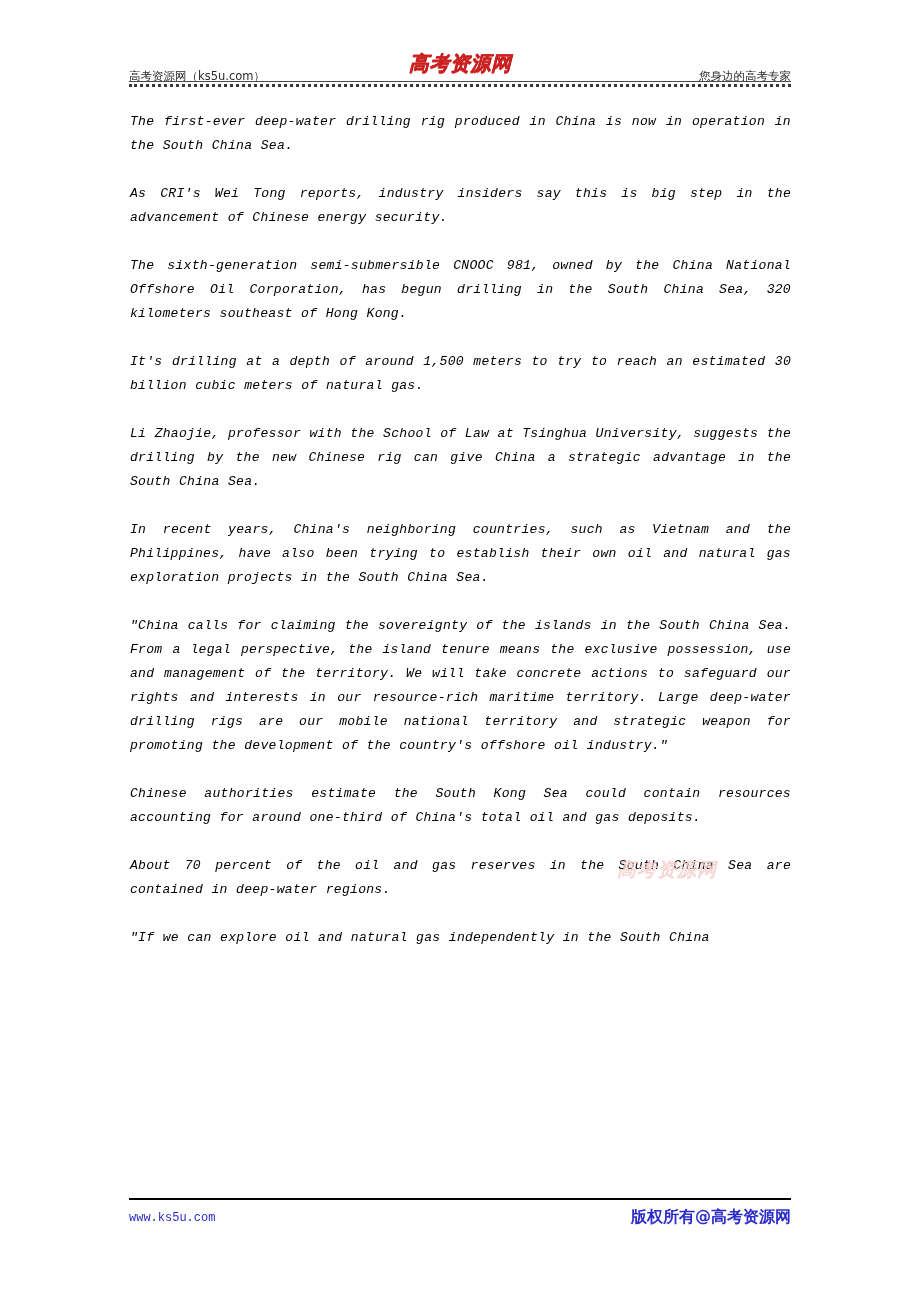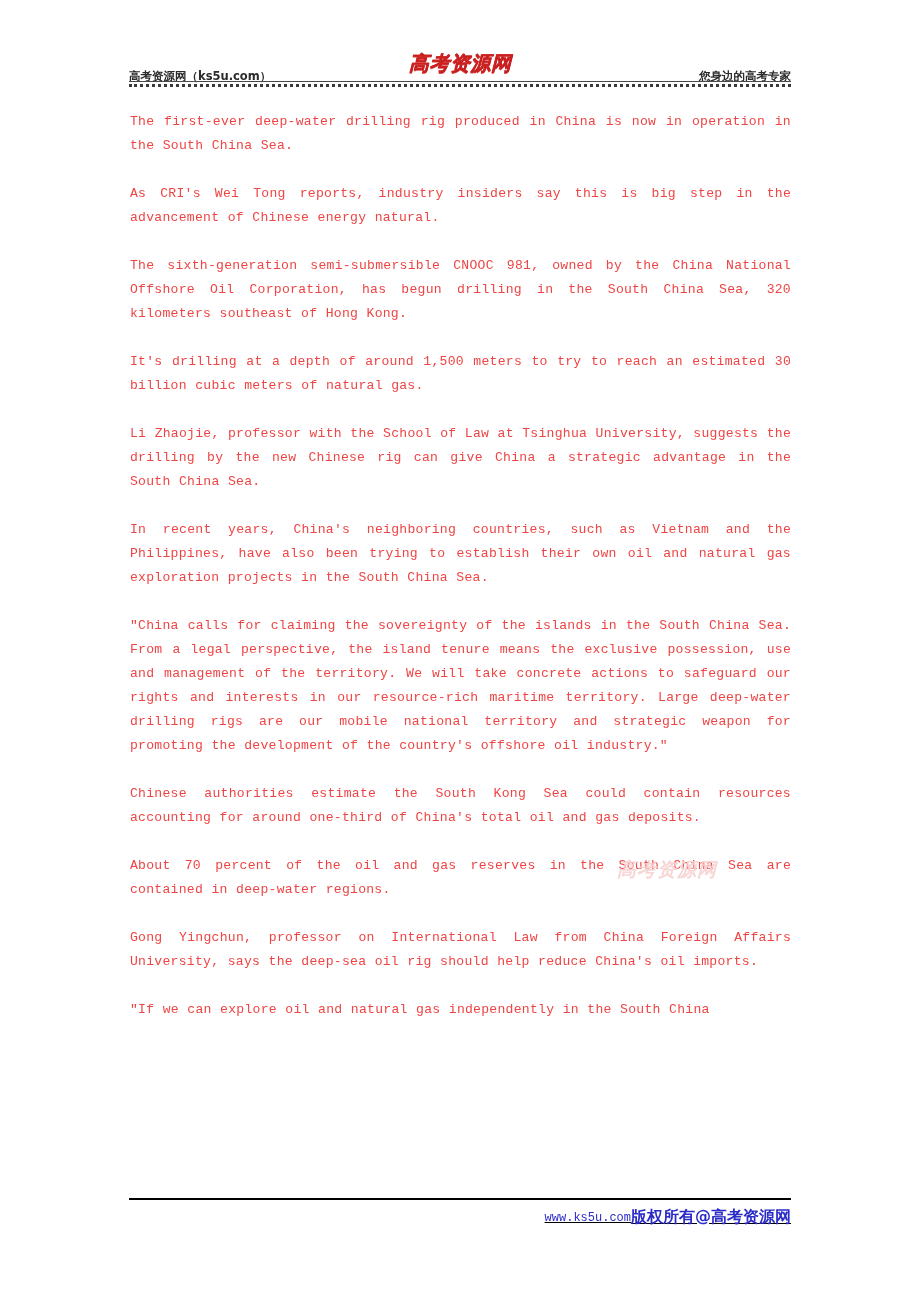--- a/index.html
+++ b/index.html
@@ -31,21 +31,20 @@
     justify-content: space-between;
     height: 27px;
   }
   .header-left,
   .header-right {
     font-family: "DejaVu Sans", "Liberation Sans", sans-serif;
     font-size: 11.5px;
     color: #2b2b2b;
     line-height: 14px;
     white-space: nowrap;
-    font-weight: bold;
   }
   .header-logo {
     position: absolute;
     left: 50%;
     transform: translateX(-50%);
     bottom: 9px;
     font-family: "DejaVu Serif", "Liberation Serif", serif;
     font-weight: bold;
     font-style: italic;
     font-size: 20px;
@@ -74,26 +73,27 @@
   
   .body-area {
     position: absolute;
     left: 130px;
     top: 110px;
     width: 661px;
   }
   .para {
     font-size: 13.1px;
     line-height: 24px;
-    color: #ef4444;
+    color: #000000;
     text-align: justify;
     text-justify: inter-character;
     margin: 0 0 24px 0;
     letter-spacing: 0.02em;
     word-spacing: 0.02em;
+    font-style: italic;
   }
   .para:last-child {
     margin-bottom: 0;
   }
   .para.no-justify {
     text-align: left;
   }
 
   
   .watermark {
@@ -119,23 +119,22 @@
     width: 662px;
   }
   .footer-rule {
     width: 662px;
     height: 0;
     border-top: 2px solid #000000;
   }
   .footer-row {
     display: flex;
     align-items: center;
-    justify-content: flex-end;
+    justify-content: space-between;
     margin-top: 7px;
-    text-decoration: underline;
   }
   .footer-left {
     font-family: "Liberation Mono", "DejaVu Sans Mono", monospace;
     font-size: 12px;
     color: #2b2bc8;
     white-space: nowrap;
   }
   .footer-right {
     font-family: "DejaVu Sans", "Liberation Sans", sans-serif;
     font-size: 16px;
@@ -154,29 +153,28 @@
       <span class="header-left">高考资源网（ks5u.com）</span>
       <span class="header-right">您身边的高考专家</span>
     </div>
     <div class="header-logo">高考资源网</div>
     <div class="header-rule-thin"></div>
     <div class="header-rule-dotted"></div>
   </div>
 
   <div class="body-area">
     <p class="para">The first-ever deep-water drilling rig produced in China is now in operation in the South China Sea.</p>
-    <p class="para">As CRI's Wei Tong reports, industry insiders say this is big step in the advancement of Chinese energy natural.</p>
+    <p class="para">As CRI's Wei Tong reports, industry insiders say this is big step in the advancement of Chinese energy security.</p>
     <p class="para">The sixth-generation semi-submersible CNOOC 981, owned by the China National Offshore Oil Corporation, has begun drilling in the South China Sea, 320 kilometers southeast of Hong Kong.</p>
     <p class="para">It's drilling at a depth of around 1,500 meters to try to reach an estimated 30 billion cubic meters of natural gas.</p>
     <p class="para">Li Zhaojie, professor with the School of Law at Tsinghua University, suggests the drilling by the new Chinese rig can give China a strategic advantage in the South China Sea.</p>
     <p class="para">In recent years, China's neighboring countries, such as Vietnam and the Philippines, have also been trying to establish their own oil and natural gas exploration projects in the South China Sea.</p>
     <p class="para">"China calls for claiming the sovereignty of the islands in the South China Sea. From a legal perspective, the island tenure means the exclusive possession, use and management of the territory. We will take concrete actions to safeguard our rights and interests in our resource-rich maritime territory. Large deep-water drilling rigs are our mobile national territory and strategic weapon for promoting the development of the country's offshore oil industry."</p>
     <p class="para">Chinese authorities estimate the South Kong Sea could contain resources accounting for around one-third of China's total oil and gas deposits.</p>
     <p class="para">About 70 percent of the oil and gas reserves in the South China Sea are contained in deep-water regions.</p>
-    <p class="para">Gong Yingchun, professor on International Law from China Foreign Affairs University, says the deep-sea oil rig should help reduce China's oil imports.</p>
     <p class="para no-justify">"If we can explore oil and natural gas independently in the South China</p>
   </div>
 
   <div class="watermark">高考资源网</div>
 
   <div class="page-footer">
     <div class="footer-rule"></div>
     <div class="footer-row">
       <span class="footer-left">www.ks5u.com</span>
       <span class="footer-right">版权所有@高考资源网</span>

